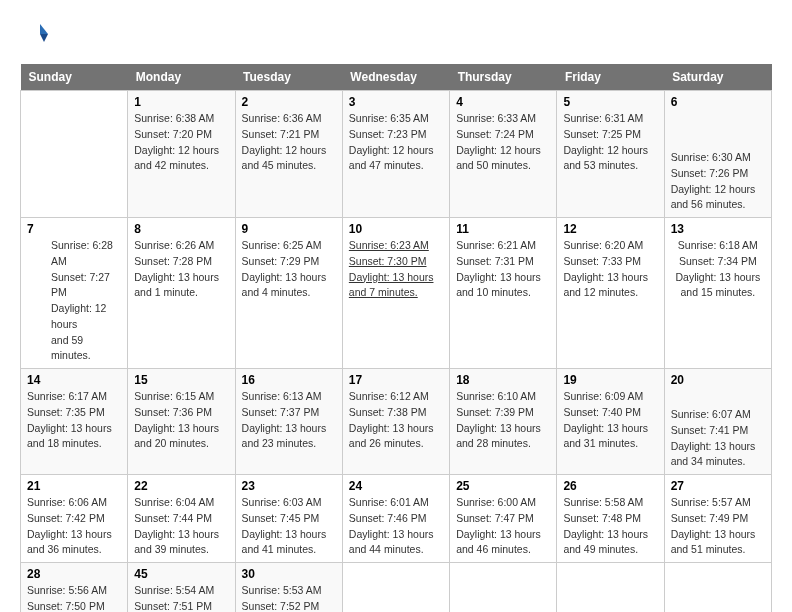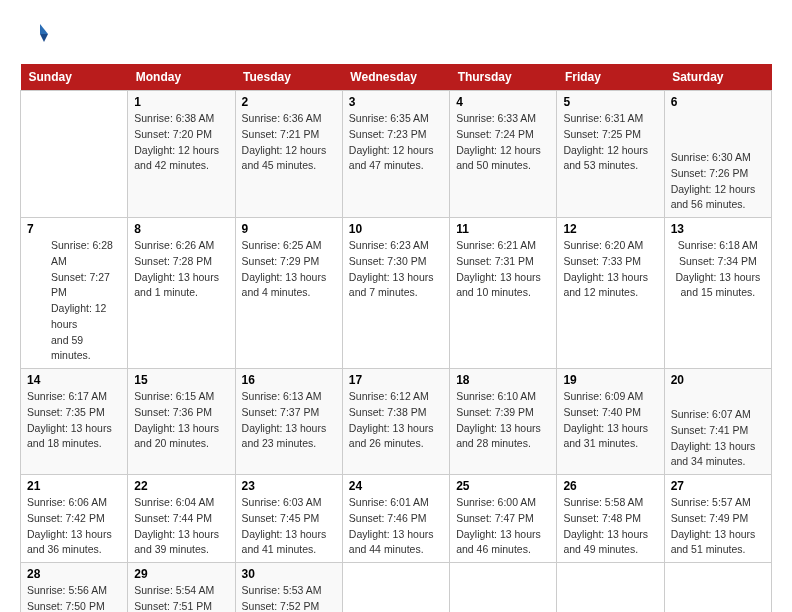--- a/index.html
+++ b/index.html
@@ -46,21 +46,21 @@
       font-size: 16px;
       font-weight: normal;
       color: #444;
     }
     table {
       width: 100%;
       border-collapse: collapse;
       font-size: 11px;
     }
     thead tr th {
-      background-color: #b91c1c;
+      background-color: #737373;
       color: #fff;
       text-align: left;
       padding: 6px 8px;
       font-size: 12px;
       font-weight: bold;
     }
     tbody tr td {
       border: 1px solid #ccc;
       vertical-align: top;
       padding: 4px 6px;
@@ -181,21 +181,21 @@
         </td>
         <td>
           <span class="day-num">9</span>
           <div class="day-detail" style="white-space: pre-line;">Sunrise: 6:25 AM
 Sunset: 7:29 PM
 Daylight: 13 hours
 and 4 minutes.</div>
         </td>
         <td>
           <span class="day-num">10</span>
-          <div class="day-detail" style="white-space: pre-line;">Sunrise: 6:23 AM
+          <div class="day-detail" style="white-space: pre-line; text-decoration: underline;">Sunrise: 6:23 AM
 Sunset: 7:30 PM
 Daylight: 13 hours
 and 7 minutes.</div>
         </td>
         <td>
           <span class="day-num">11</span>
           <div class="day-detail" style="white-space: pre-line;">Sunrise: 6:21 AM
 Sunset: 7:31 PM
 Daylight: 13 hours
 and 10 minutes.</div>
@@ -319,21 +319,21 @@
       </tr>
       <tr>
         <td>
           <span class="day-num">28</span>
           <div class="day-detail" style="white-space: pre-line;">Sunrise: 5:56 AM
 Sunset: 7:50 PM
 Daylight: 13 hours
 and 54 minutes.</div>
         </td>
         <td>
-          <span class="day-num">29</span>
+          <span class="day-num">45</span>
           <div class="day-detail" style="white-space: pre-line;">Sunrise: 5:54 AM
 Sunset: 7:51 PM
 Daylight: 13 hours
 and 56 minutes.</div>
         </td>
         <td>
           <span class="day-num">30</span>
           <div class="day-detail" style="white-space: pre-line;">Sunrise: 5:53 AM
 Sunset: 7:52 PM
 Daylight: 13 hours

